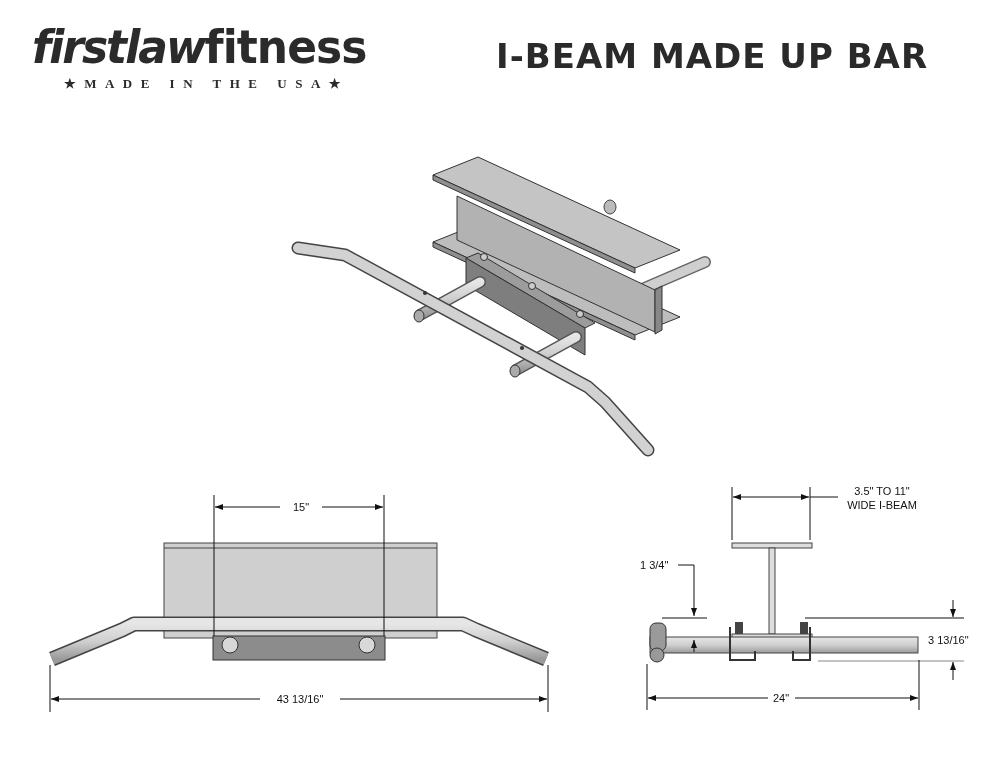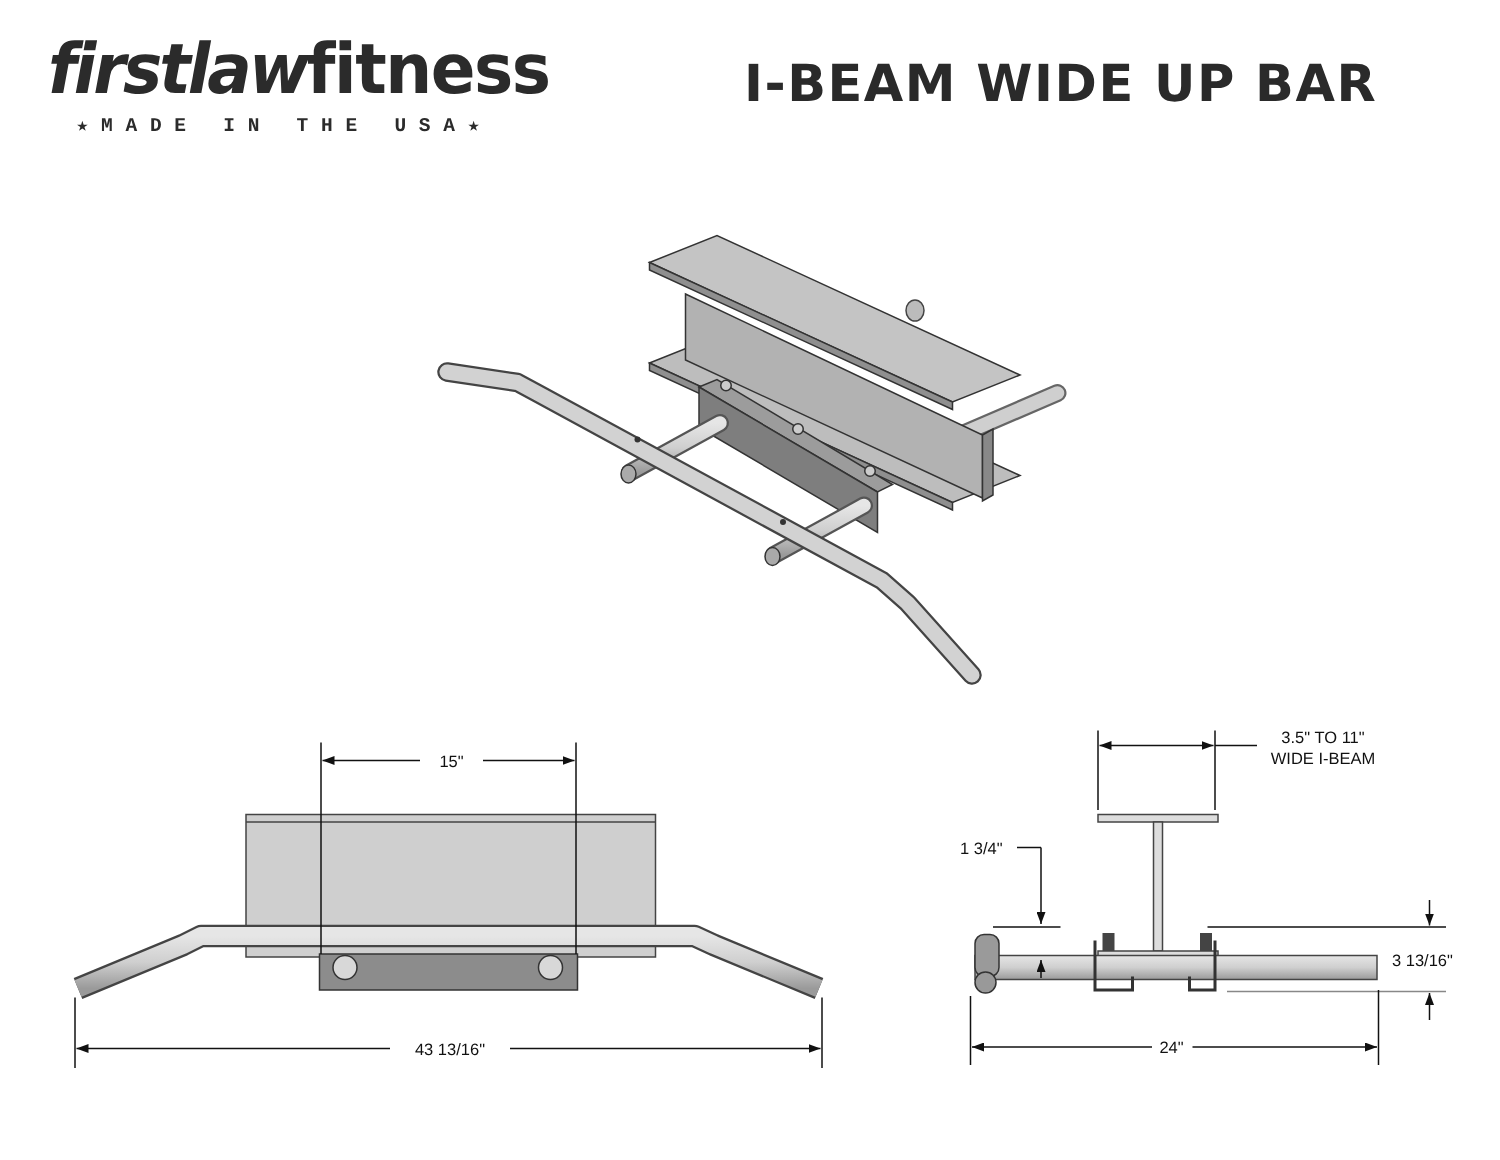--- a/index.html
+++ b/index.html
@@ -1,33 +1,33 @@
 <!DOCTYPE html>
 <html><head>
 <meta charset="utf-8">
 <style>
   html, body { margin: 0; padding: 0; background: #ffffff; }
   body { width: 1000px; height: 773px; position: relative; overflow: hidden; font-family: "Liberation Sans", sans-serif; }
   .logo { position: absolute; left: 32px; top: 22px; width: 360px; }
   .logo-word { font-family: "DejaVu Sans", sans-serif; font-weight: bold; font-style: italic; font-size: 44px; letter-spacing: -2px; color: #2b2b2b; line-height: 50px; transform: scaleY(1.05); }
   .logo-word .b { font-style: normal; letter-spacing: -1px; }
-  .logo-tag { font-family: Liberation Mono, monospace; font-weight: bold; font-size: 13px; letter-spacing: 8.5px; color: #2b2b2b; margin-left: 19px; margin-top: 4px; }
+  .logo-tag { font-family: Liberation Serif, serif; font-weight: bold; font-size: 13px; letter-spacing: 8.5px; color: #2b2b2b; margin-left: 32px; margin-top: 4px; }
   .title { position: absolute; left: 496px; top: 36px; font-family: "DejaVu Sans", sans-serif; font-weight: bold; font-size: 34px; letter-spacing: 1px; color: #2a2a2a; }
   svg { position: absolute; left: 0; top: 0; }
   .dim { font-family: "Liberation Sans", sans-serif; font-size: 11px; fill: #111; }
 </style>
 </head>
 <body>
 
 <div class="logo">
   <div class="logo-word"><span>firstlaw</span><span class="b">fitness</span></div>
   <div class="logo-tag">★MADE IN THE USA★</div>
 </div>
 
-<div class="title">I-BEAM WIDE UP BAR</div>
+<div class="title">I-BEAM MADE UP BAR</div>
 
 <svg width="1000" height="773" viewBox="0 0 1000 773">
   <defs>
     <marker id="arr" markerWidth="8" markerHeight="6" refX="8" refY="3" orient="auto" markerUnits="userSpaceOnUse">
       <path d="M0,0 L8,3 L0,6 z" fill="#111"></path>
     </marker>
     <linearGradient id="tube" x1="0" y1="0" x2="0" y2="1">
       <stop offset="0" stop-color="#e6e6e6"></stop>
       <stop offset="0.5" stop-color="#cfcfcf"></stop>
       <stop offset="1" stop-color="#9a9a9a"></stop>

